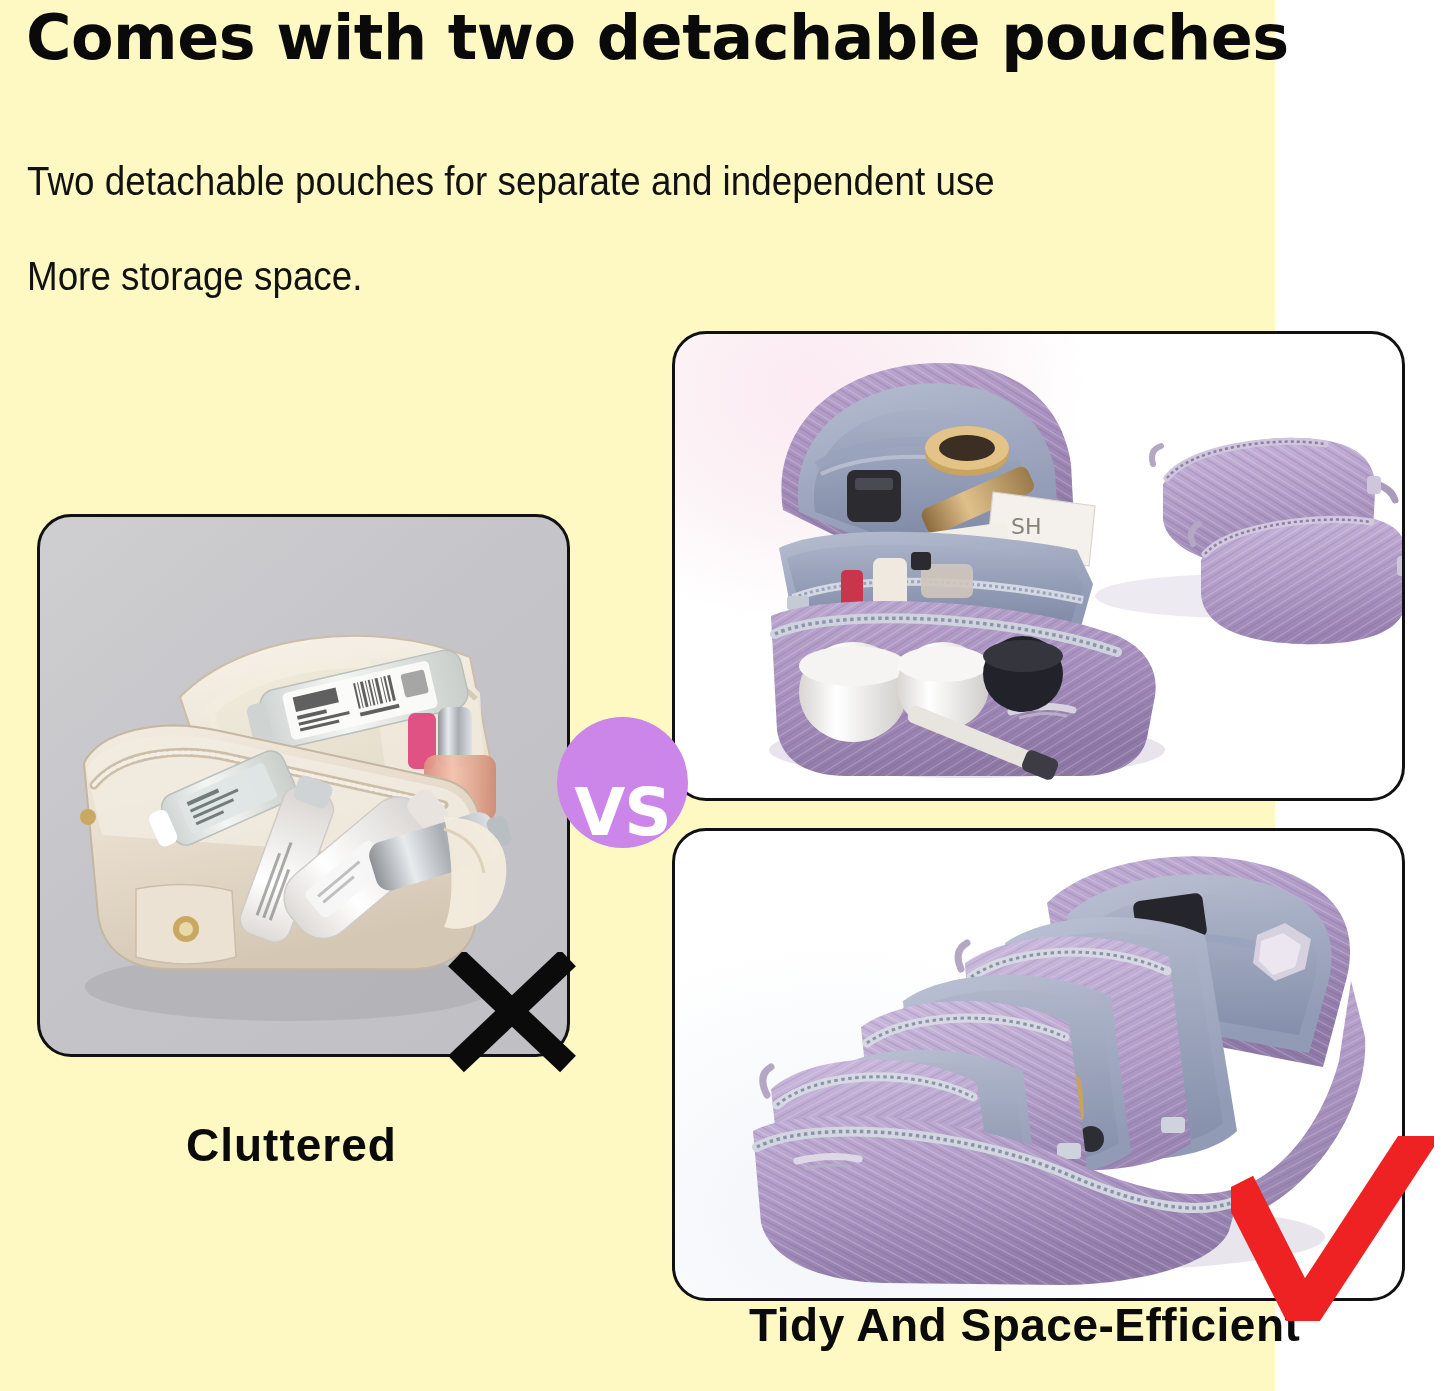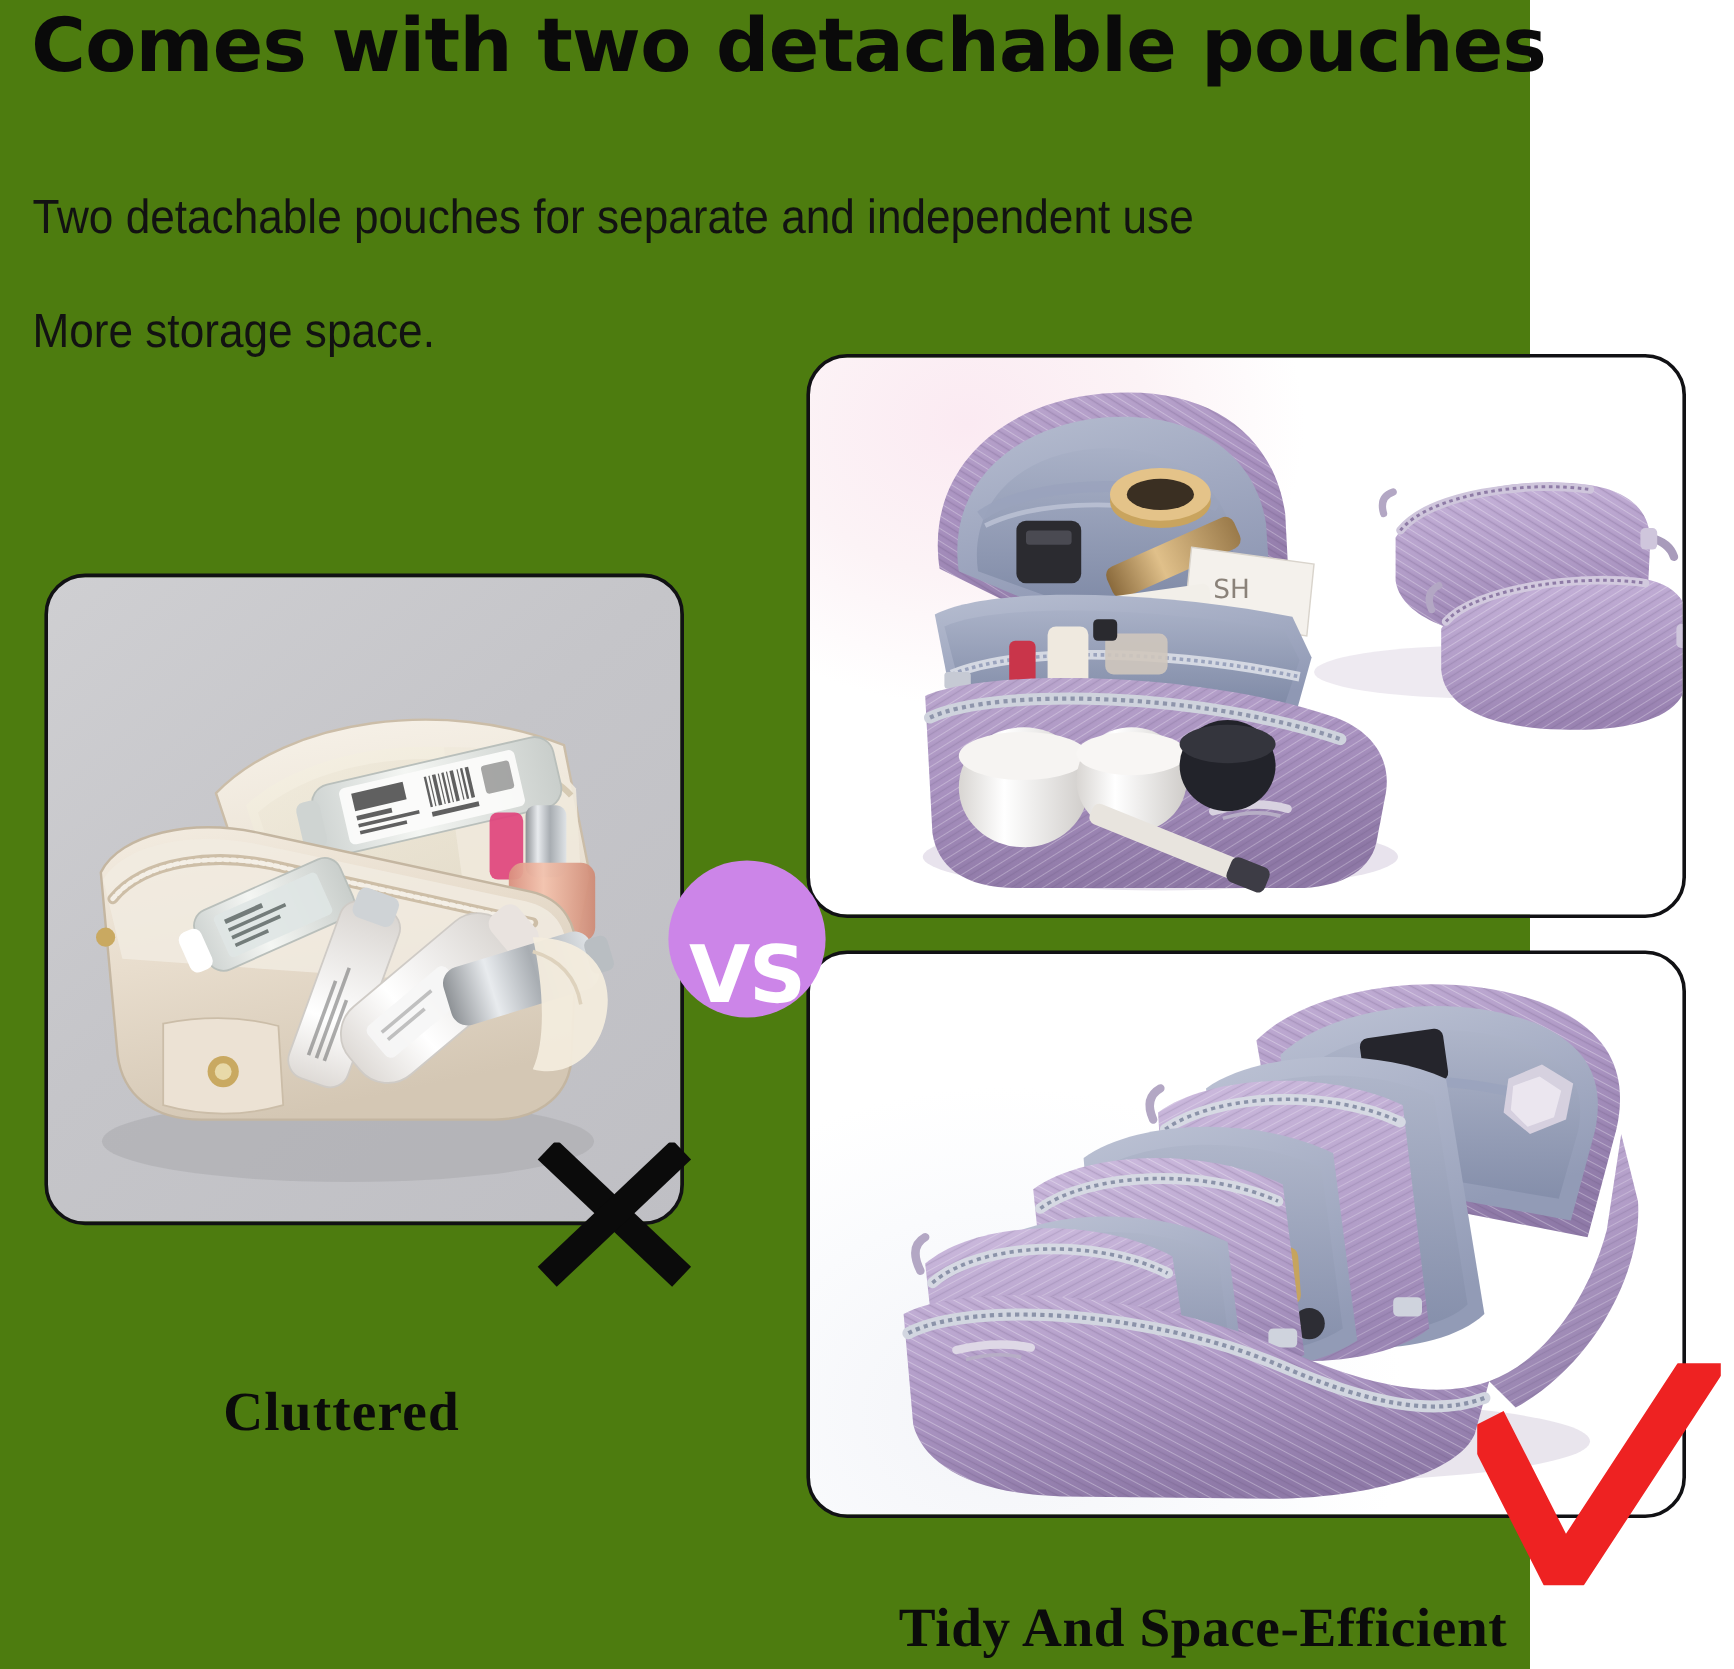--- a/index.html
+++ b/index.html
@@ -9,21 +9,21 @@
     height: 1391px;
     background: #ffffff;
     font-family: "Liberation Sans", sans-serif;
     overflow: hidden;
   }
 
   #page {
     position: relative;
     width: 1275px;
     height: 1391px;
-    background: #4d7c0f;
+    background: #fef9c3;
   }
 
   
   .headline {
     position: absolute;
     left: 26px;
     top: 2px;
     width: 1400px;
     font-family: "DejaVu Sans", sans-serif;
     font-weight: 700;
@@ -48,20 +48,21 @@
   }
   .subline-1 { top: 158px; }
   .subline-2 { top: 253px; }
 
   
   .panel {
     position: absolute;
     border: 3px solid #111114;
     border-radius: 34px;
     overflow: hidden;
+    margin-top: 36px;
   }
 
   
   .panel-cluttered {
     left: 37px;
     top: 478px;
     width: 533px;
     height: 543px;
     background:
       linear-gradient(140deg, #cfcfd2 0%, #c5c5c9 45%, #bfbfc4 100%);
@@ -129,25 +130,24 @@
     left: 1231px;
     top: 1136px;
     width: 203px;
     height: 185px;
     z-index: 35;
   }
 
   
   .caption {
     position: absolute;
-    font-family: Liberation Serif, serif;
+    font-family: Liberation Sans, sans-serif;
     font-weight: 700;
     color: #0b0b0b;
     white-space: nowrap;
-    margin-top: 32px;
   }
   .caption-cluttered {
     left: 186px;
     top: 1117px;
     font-size: 46px;
     line-height: 56px;
     letter-spacing: 1px;
   }
   .caption-tidy {
     left: 749px;

